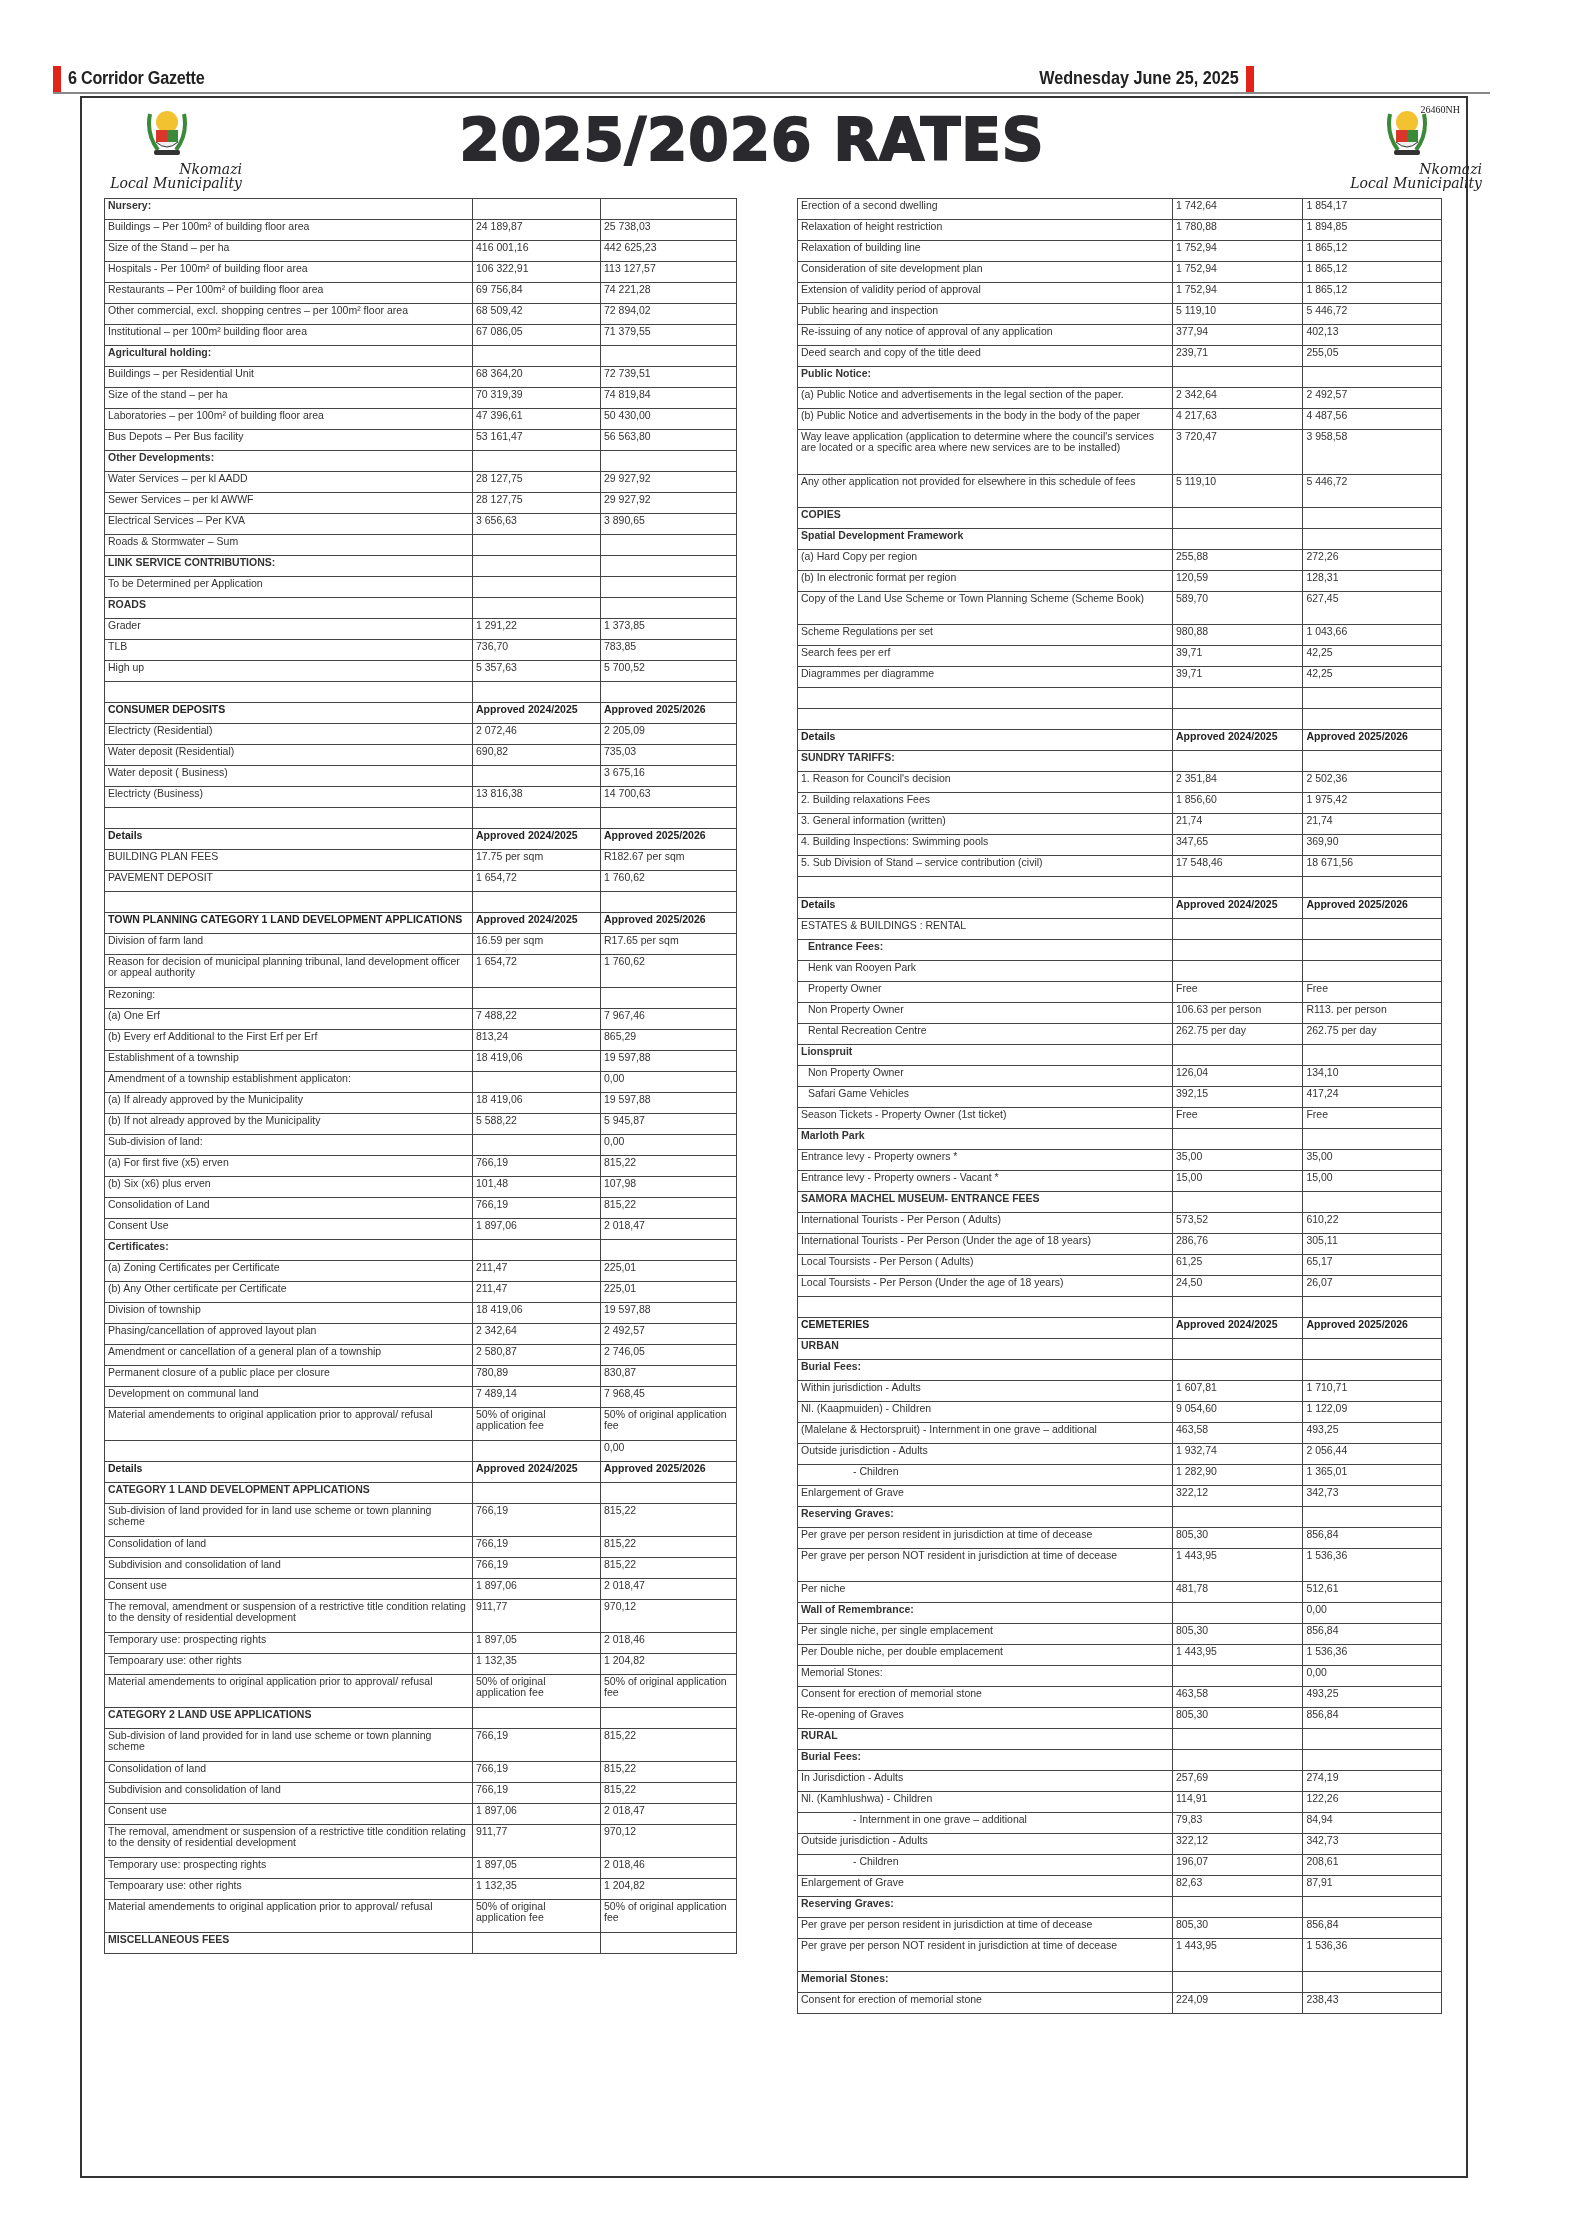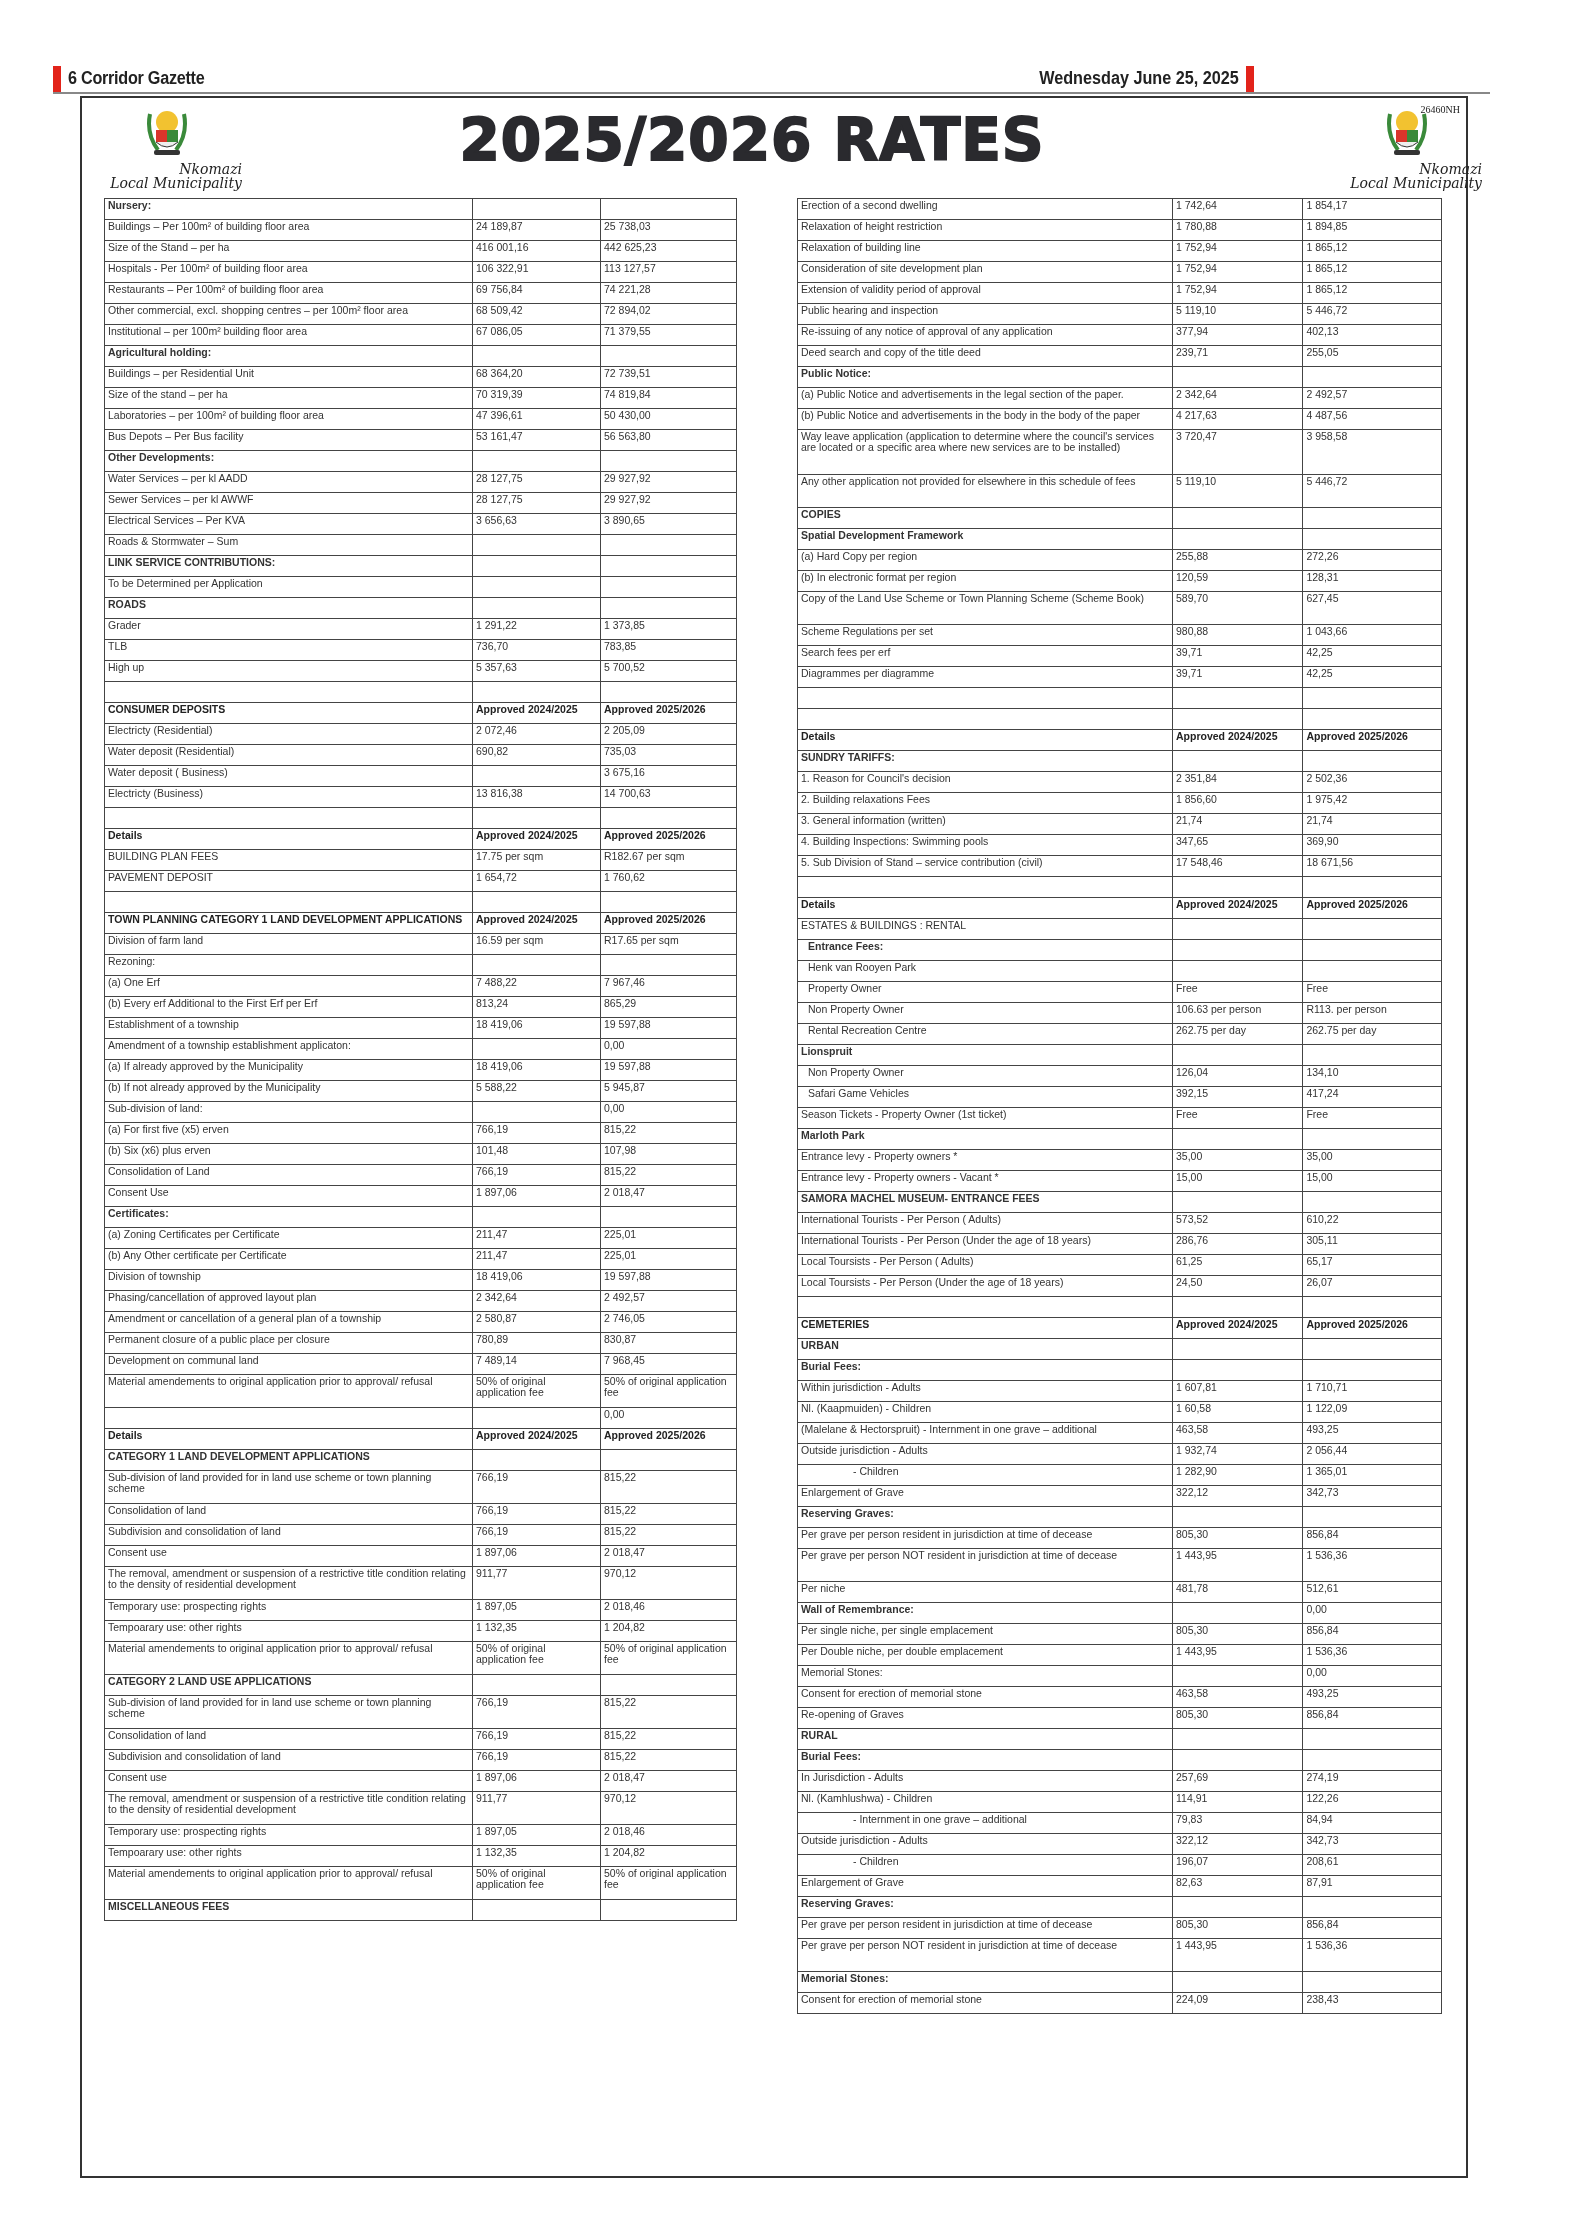--- a/index.html
+++ b/index.html
@@ -252,20 +252,25 @@
           <td>TOWN PLANNING CATEGORY 1 LAND DEVELOPMENT APPLICATIONS</td>
           <td>Approved 2024/2025</td>
           <td>Approved 2025/2026</td>
         </tr>
         <tr>
           <td>Division of farm land</td>
           <td>16.59 per sqm</td>
           <td>R17.65 per sqm</td>
         </tr>
         <tr>
+          <td class="tall">Reason for decision of municipal planning tribunal, land development officer or appeal authority</td>
+          <td class="tall">1 654,72</td>
+          <td class="tall">1 760,62</td>
+        </tr>
+        <tr>
           <td>Rezoning:</td>
           <td></td>
           <td></td>
         </tr>
         <tr>
           <td>(a) One Erf</td>
           <td>7 488,22</td>
           <td>7 967,46</td>
         </tr>
         <tr>
@@ -748,21 +753,21 @@
           <td></td>
           <td></td>
         </tr>
         <tr>
           <td>Within jurisdiction -  Adults</td>
           <td>1 607,81</td>
           <td>1 710,71</td>
         </tr>
         <tr>
           <td>Nl. (Kaapmuiden) -  Children</td>
-          <td>1 60,58</td>
+          <td>9 054,60</td>
           <td>1 122,09</td>
         </tr>
         <tr>
           <td>(Malelane &amp; Hectorspruit) -  Internment in one grave – additional</td>
           <td>463,58</td>
           <td>493,25</td>
         </tr>
         <tr>
           <td>Outside jurisdiction  -  Adults</td>
           <td>1 932,74</td>

